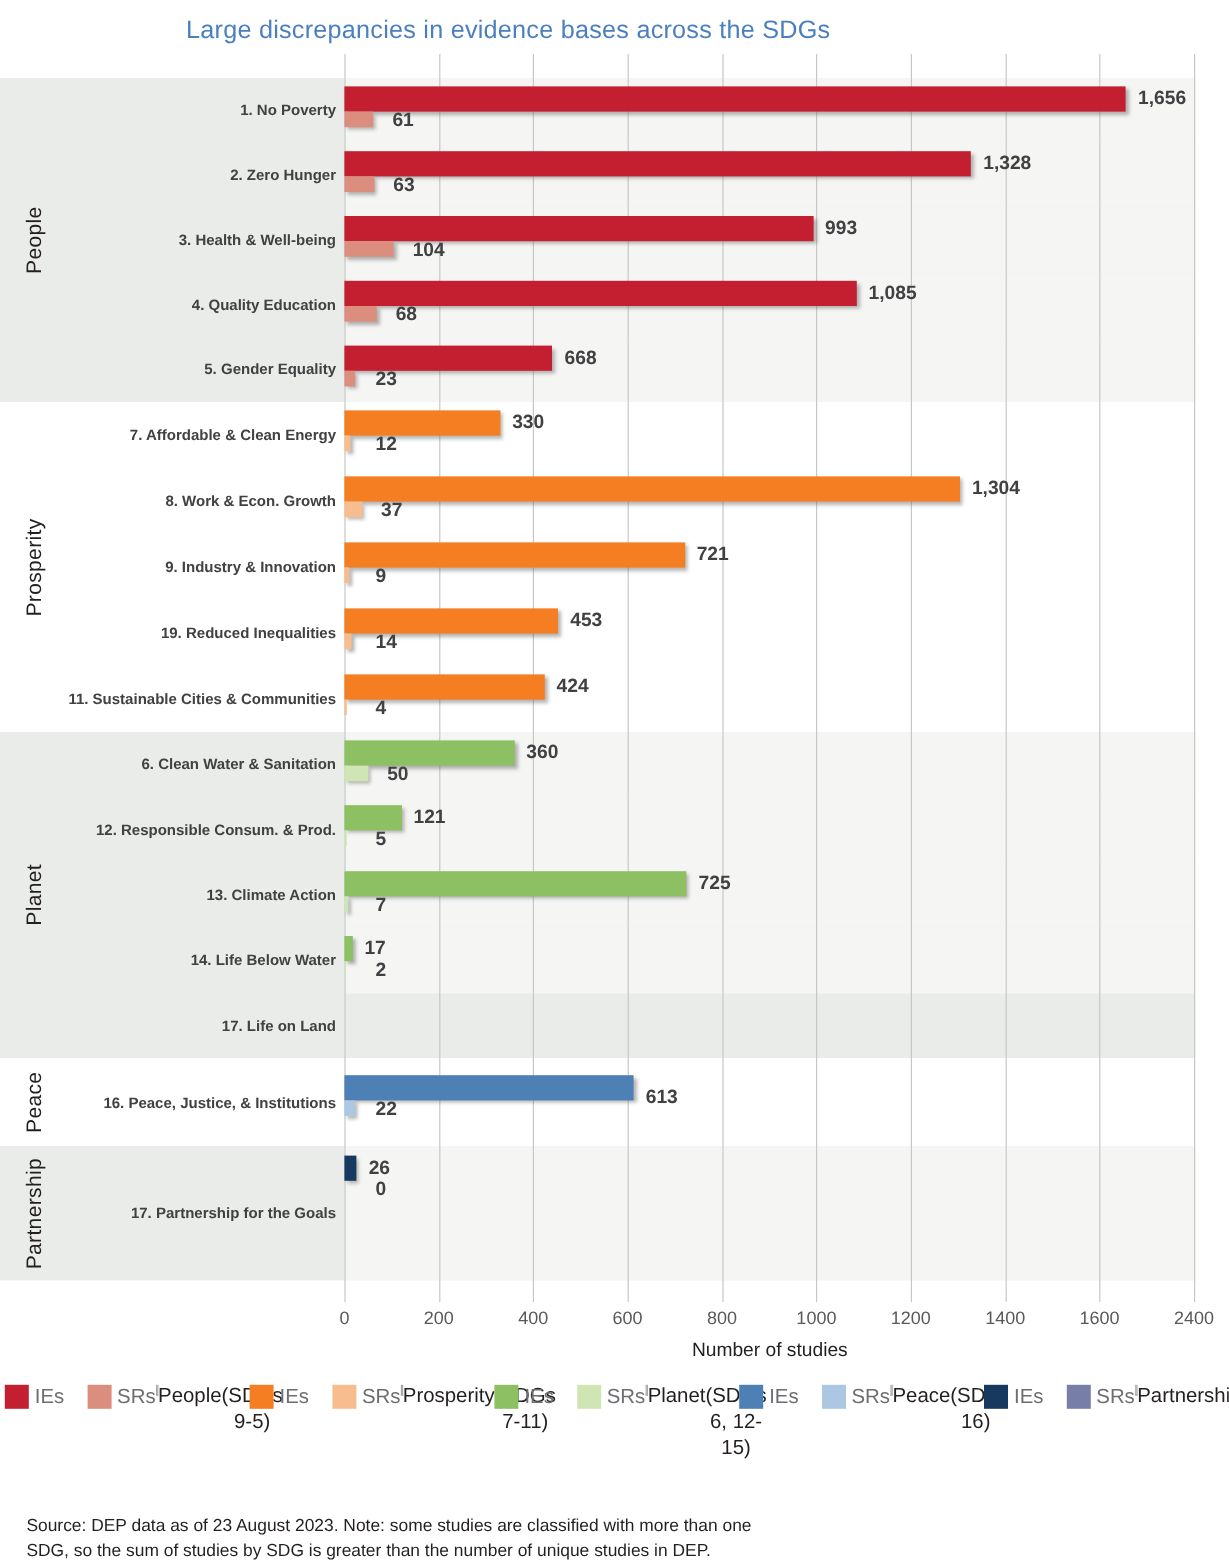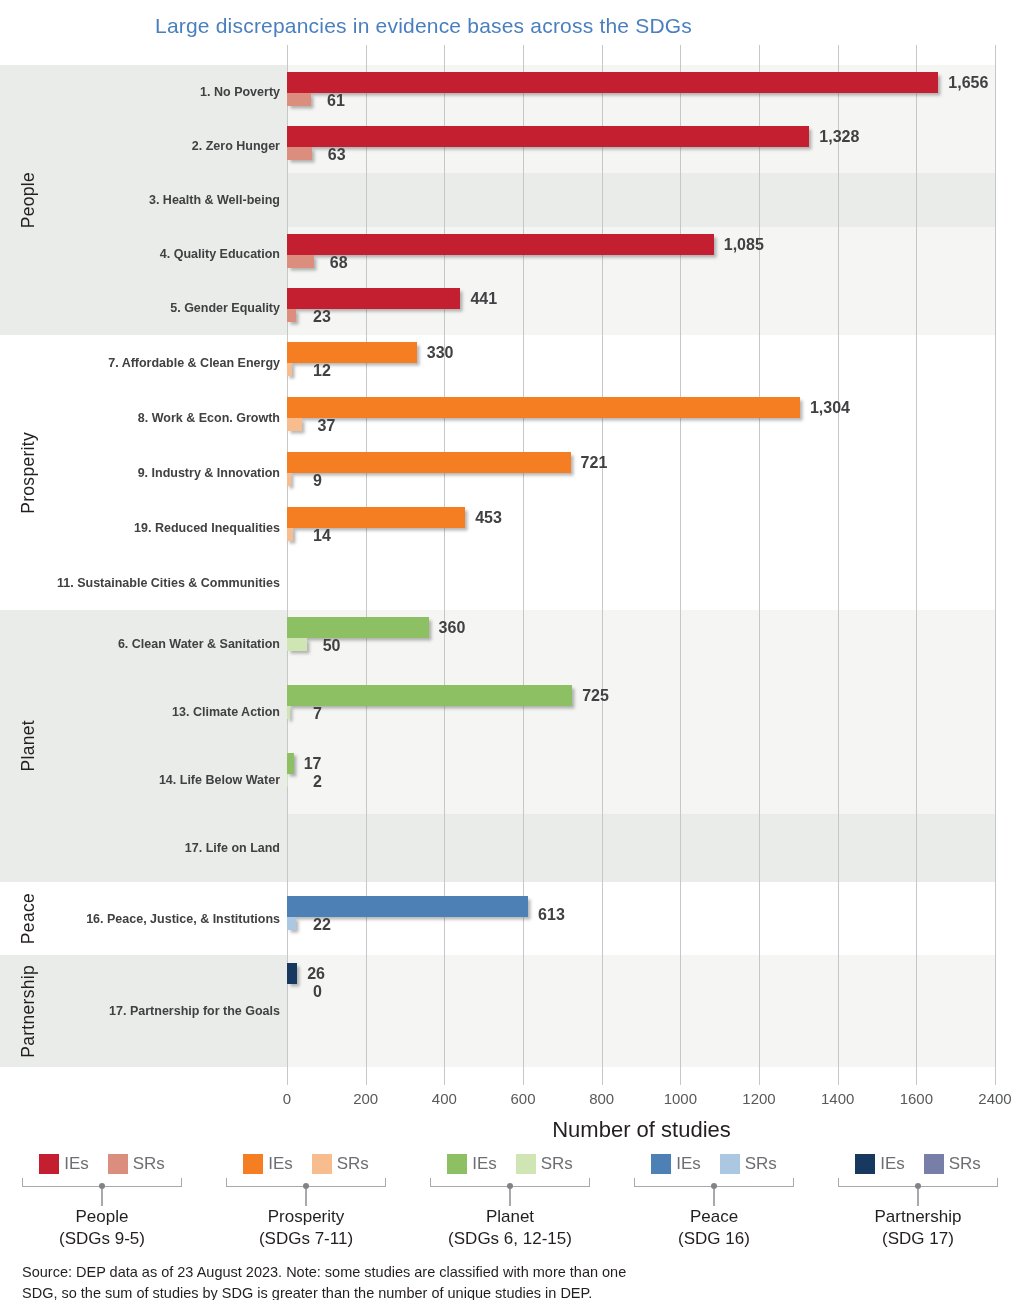--- a/index.html
+++ b/index.html
@@ -36,25 +36,25 @@
   .area{width:709px;position:relative;background:rgba(255,255,255,0.5);}
 
   .bar{position:absolute;left:0;z-index:2;box-shadow:2.5px 2.5px 3px rgba(90,90,90,0.45);}
   .bar.noshadow{box-shadow:none;}
   .val{position:absolute;z-index:2;font-size:16px;font-weight:bold;color:#414042;
        line-height:17px;white-space:nowrap;}
 
   .xaxis{position:absolute;top:1045px;left:0;width:1024px;height:22px;}
   .xtick{position:absolute;width:60px;text-align:center;font-size:15px;color:#58595b;}
   .xlabel{position:absolute;top:1072px;left:287px;width:709px;text-align:center;
-          font-size:22px;color:#231f20;}
+          font-size:16px;color:#231f20;}
 
   .legend{position:absolute;top:1152px;left:0;width:1024px;display:flex;
           justify-content:space-between;padding:0 8px 0 4px;box-sizing:border-box;}
-  .lblock{width:196px;display:flex;flex-direction:column;align-items:center;}
+  .lblock{width:196px;display:flex;flex-direction:row;}
   .swrow{display:flex;align-items:center;gap:5px;height:24px;}
   .sw{width:20px;height:20px;display:inline-block;}
   .sw2{margin-left:14px;}
   .swlab{font-size:17px;color:#6d6e71;}
   .bracket{width:160px;height:9px;border-left:1.5px solid #a7a9ac;
            border-right:1.5px solid #a7a9ac;border-bottom:1.5px solid #a7a9ac;
            box-sizing:border-box;margin-top:2px;}
   .dot{width:6px;height:6px;border-radius:50%;background:#808285;margin-top:-4px;}
   .stem{width:2px;height:17px;background:#a7a9ac;}
   .lname{font-size:17px;line-height:1.3;color:#231f20;text-align:center;}
@@ -99,35 +99,41 @@
             <div class="sdg">2. Zero Hunger</div>
             <div class="area">
               <div class="bar" style="top: 7px; width: 522.347px; height: 21px; background: rgb(196, 31, 48);"></div>
               <span class="val" style="left: 532.347px; top: 9px;">1,328</span>
               <div class="bar" style="top: 28px; width: 24.78px; height: 13px; background: rgb(220, 142, 126);"></div>
               <span class="val" style="left: 40.78px; top: 27px;">63</span>
             </div>
           </div>
           <div class="row">
             <div class="sdg">3. Health &amp; Well-being</div>
+            <div class="area">
+              <div class="bar" style="top: 7px; width: 390.58px; height: 21px; background: rgb(196, 31, 48);"></div>
+              <span class="val" style="left: 400.58px; top: 9px;">993</span>
+              <div class="bar" style="top: 28px; width: 40.9067px; height: 13px; background: rgb(220, 142, 126);"></div>
+              <span class="val" style="left: 56.9067px; top: 27px;">104</span>
+            </div>
           </div>
           <div class="row">
             <div class="sdg">4. Quality Education</div>
             <div class="area">
               <div class="bar" style="top: 7px; width: 426.767px; height: 21px; background: rgb(196, 31, 48);"></div>
               <span class="val" style="left: 436.767px; top: 9px;">1,085</span>
               <div class="bar" style="top: 28px; width: 26.7467px; height: 13px; background: rgb(220, 142, 126);"></div>
               <span class="val" style="left: 42.7467px; top: 27px;">68</span>
             </div>
           </div>
           <div class="row">
             <div class="sdg">5. Gender Equality</div>
             <div class="area">
               <div class="bar" style="top: 7px; width: 173.46px; height: 21px; background: rgb(196, 31, 48);"></div>
-              <span class="val" style="left: 183.46px; top: 9px;">441</span>
+              <span class="val" style="left: 183.46px; top: 9px;">668</span>
               <div class="bar" style="top: 28px; width: 9.04667px; height: 13px; background: rgb(220, 142, 126);"></div>
               <span class="val" style="left: 26px; top: 27px;">23</span>
             </div>
           </div>
         </div>
       </div>
       <div class="band band-white">
         <div class="gcol">
           <span class="glabel">Prosperity</span>
         </div>
@@ -163,35 +169,50 @@
             <div class="sdg">19. Reduced Inequalities</div>
             <div class="area">
               <div class="bar" style="top: 7px; width: 178.18px; height: 21px; background: rgb(245, 126, 34);"></div>
               <span class="val" style="left: 188.18px; top: 9px;">453</span>
               <div class="bar" style="top: 28px; width: 5.50667px; height: 13px; background: rgb(248, 189, 143);"></div>
               <span class="val" style="left: 26px; top: 27px;">14</span>
             </div>
           </div>
           <div class="row">
             <div class="sdg">11. Sustainable Cities &amp; Communities</div>
+            <div class="area">
+              <div class="bar" style="top: 7px; width: 166.773px; height: 21px; background: rgb(245, 126, 34);"></div>
+              <span class="val" style="left: 176.773px; top: 9px;">424</span>
+              <div class="bar noshadow" style="top: 28px; width: 1.57333px; height: 13px; background: rgb(248, 189, 143);"></div>
+              <span class="val" style="left: 26px; top: 27px;">4</span>
+            </div>
           </div>
         </div>
       </div>
       <div class="band band-gray">
         <div class="gcol">
           <span class="glabel">Planet</span>
         </div>
         <div class="rows">
           <div class="row">
             <div class="sdg">6. Clean Water &amp; Sanitation</div>
             <div class="area">
               <div class="bar" style="top: 7px; width: 141.6px; height: 21px; background: rgb(140, 192, 99);"></div>
               <span class="val" style="left: 151.6px; top: 9px;">360</span>
               <div class="bar" style="top: 28px; width: 19.6667px; height: 13px; background: rgb(207, 230, 180);"></div>
               <span class="val" style="left: 35.6667px; top: 27px;">50</span>
+            </div>
+          </div>
+          <div class="row">
+            <div class="sdg">12. Responsible Consum. &amp; Prod.</div>
+            <div class="area">
+              <div class="bar" style="top: 7px; width: 47.5933px; height: 21px; background: rgb(140, 192, 99);"></div>
+              <span class="val" style="left: 57.5933px; top: 9px;">121</span>
+              <div class="bar noshadow" style="top: 28px; width: 1.96667px; height: 13px; background: rgb(207, 230, 180);"></div>
+              <span class="val" style="left: 26px; top: 27px;">5</span>
             </div>
           </div>
           <div class="row">
             <div class="sdg">13. Climate Action</div>
             <div class="area">
               <div class="bar" style="top: 7px; width: 285.167px; height: 21px; background: rgb(140, 192, 99);"></div>
               <span class="val" style="left: 295.167px; top: 9px;">725</span>
               <div class="bar" style="top: 28px; width: 2.75333px; height: 13px; background: rgb(207, 230, 180);"></div>
               <span class="val" style="left: 26px; top: 27px;">7</span>
             </div>

